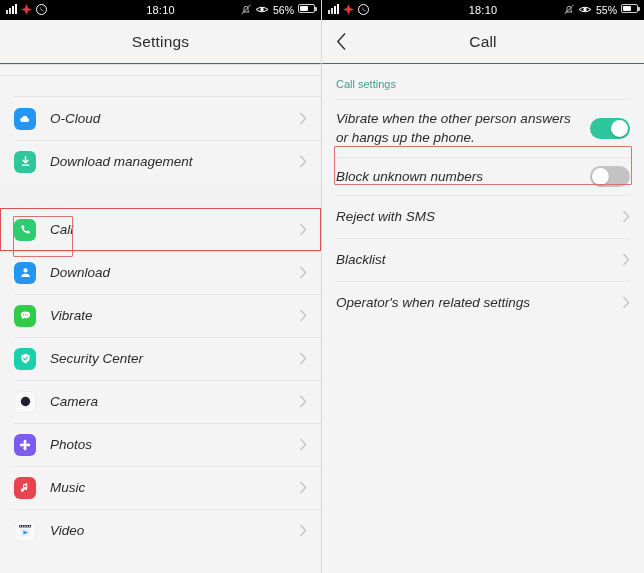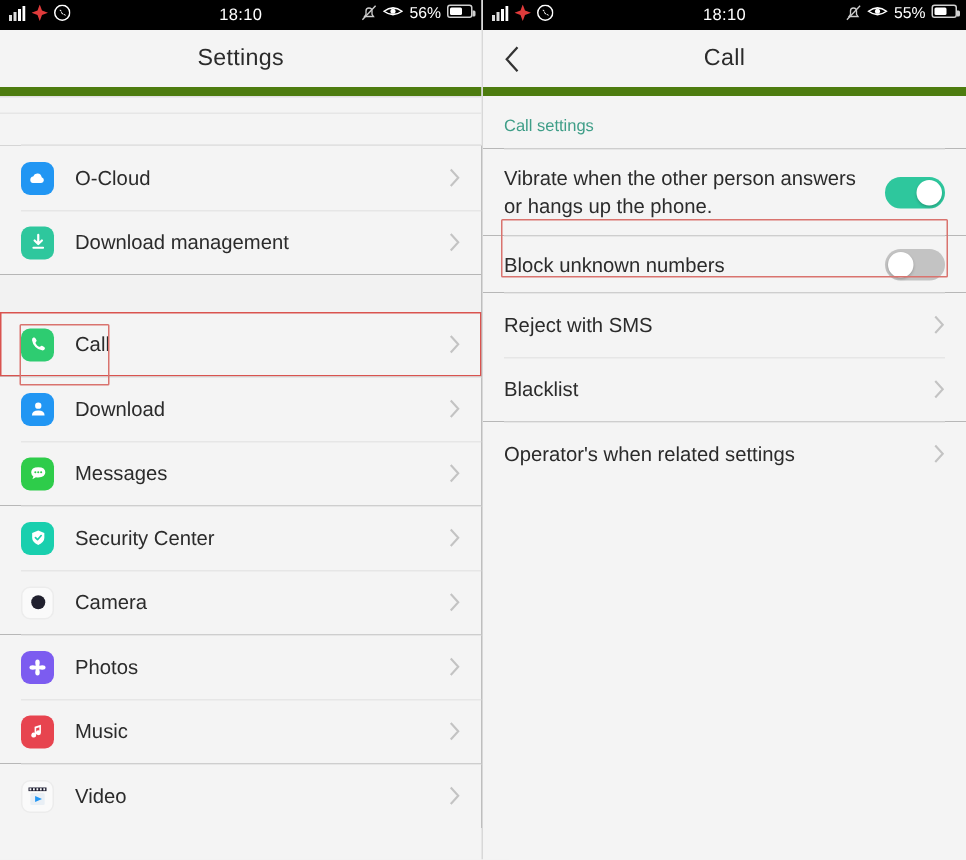--- a/index.html
+++ b/index.html
@@ -34,30 +34,30 @@
   .batt::after {
     content:""; position:absolute; right:-3px; top:2.5px;
     width:2px; height:4px; background:#cfcfcf; border-radius:0 1px 1px 0;
   }
   .batt i { position:absolute; left:1px; top:1px; bottom:1px; width:55%; background:#fff; border-radius:1px; display:block; }
 
   
   .navbar {
     height:44px; background:#f4f4f4; position:relative;
     display:flex; align-items:center; justify-content:center;
-    border-bottom:6px solid #4d7c0f;
+    border-bottom:1px solid #4d7c0f;
   }
   .nav-title { font-size:15.5px; color:#2b2b2b; letter-spacing:.2px; }
   .nav-back {
     position:absolute; left:14px; top:0; bottom:0;
     display:flex; align-items:center; width:30px;
   }
 
   
-  .list { background:#000000; }
+  .list { background:#5eead4;font-style:italic; }
   .row {
     height:43px; display:flex; align-items:center;
     padding:0 14px 0 14px; position:relative; background:#f4f4f4;
   }
   .row + .row::before {
     content:""; position:absolute; left:14px; right:0; top:0; height:1px; background:#e6e6e6;
   }
   .row .label { font-size:13.5px; color:#2b2b2b; }
   .app-icon {
     width:22px; height:22px; border-radius:6px; margin-right:14px;
@@ -222,21 +222,21 @@
 
       <div class="row">
         <span class="app-icon" style="background:#2ecc4a">
           <svg width="13" height="13" viewBox="0 0 16 16">
               <path d="M2.2 7.2 q0 -4.2 5.8 -4.2 q5.8 0 5.8 4.2 q0 4.2 -5.8 4.2 q-1 0 -1.9 -0.2 L3.2 13 l0.8 -2.3 q-1.8 -1.3 -1.8 -3.5 z" fill="#fff"></path>
               <circle cx="5.6" cy="7.2" r="0.85" fill="#2ecc4a"></circle>
               <circle cx="8" cy="7.2" r="0.85" fill="#2ecc4a"></circle>
               <circle cx="10.4" cy="7.2" r="0.85" fill="#2ecc4a"></circle>
             </svg>
         </span>
-        <span class="label">Messages</span>
+        <span class="label">Vibrate</span>
         <span class="chev">
           <svg width="8" height="13" viewBox="0 0 8 13">
               <polyline points="1.5,1 6.5,6.5 1.5,12" fill="none" stroke="#c3c3c3" stroke-width="1.4"></polyline>
             </svg>
         </span>
       </div>
 
       <div class="row">
         <span class="app-icon" style="background:#19cfae">
           <svg width="13" height="13" viewBox="0 0 16 16">

